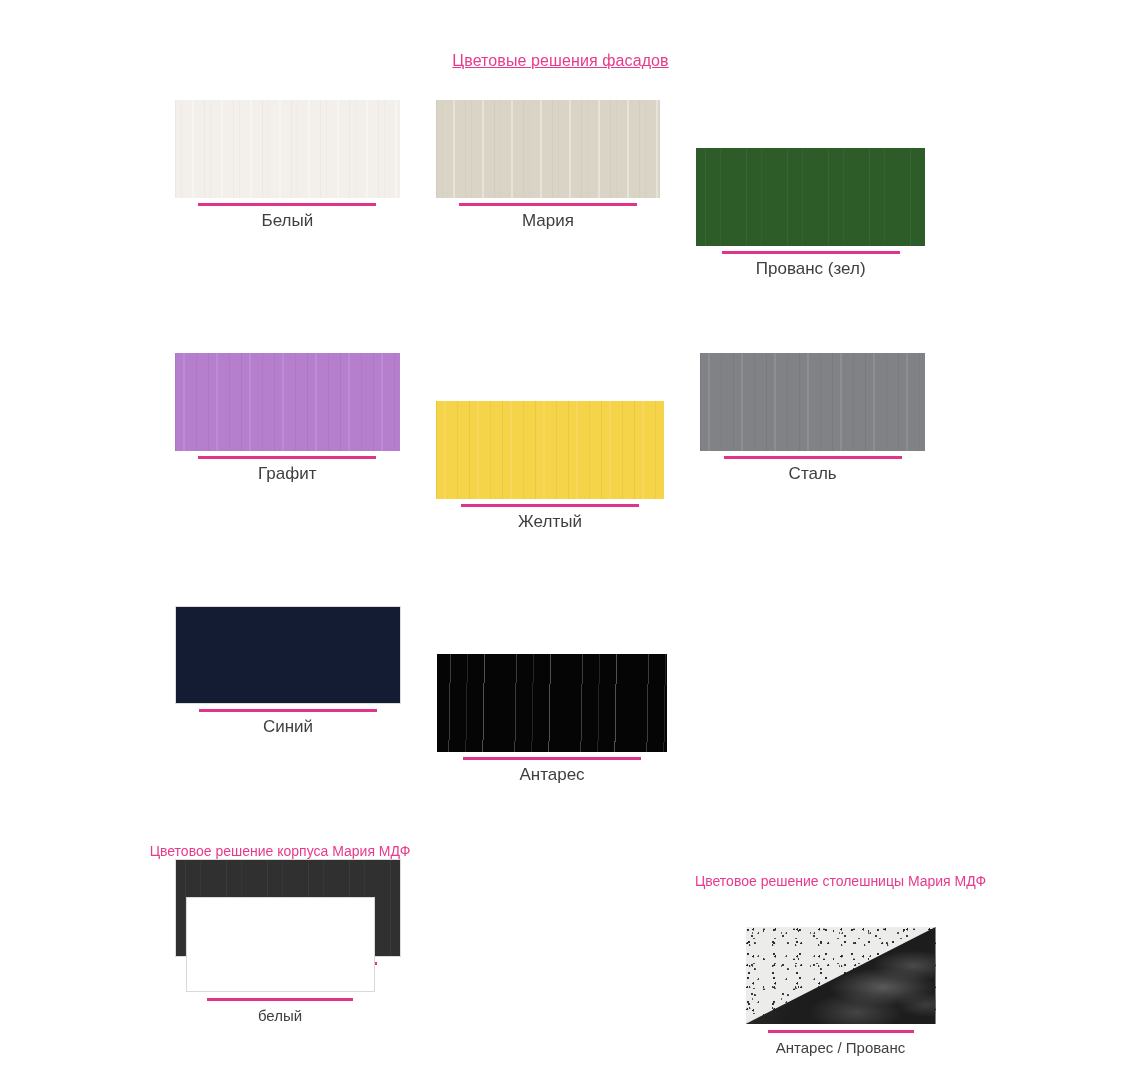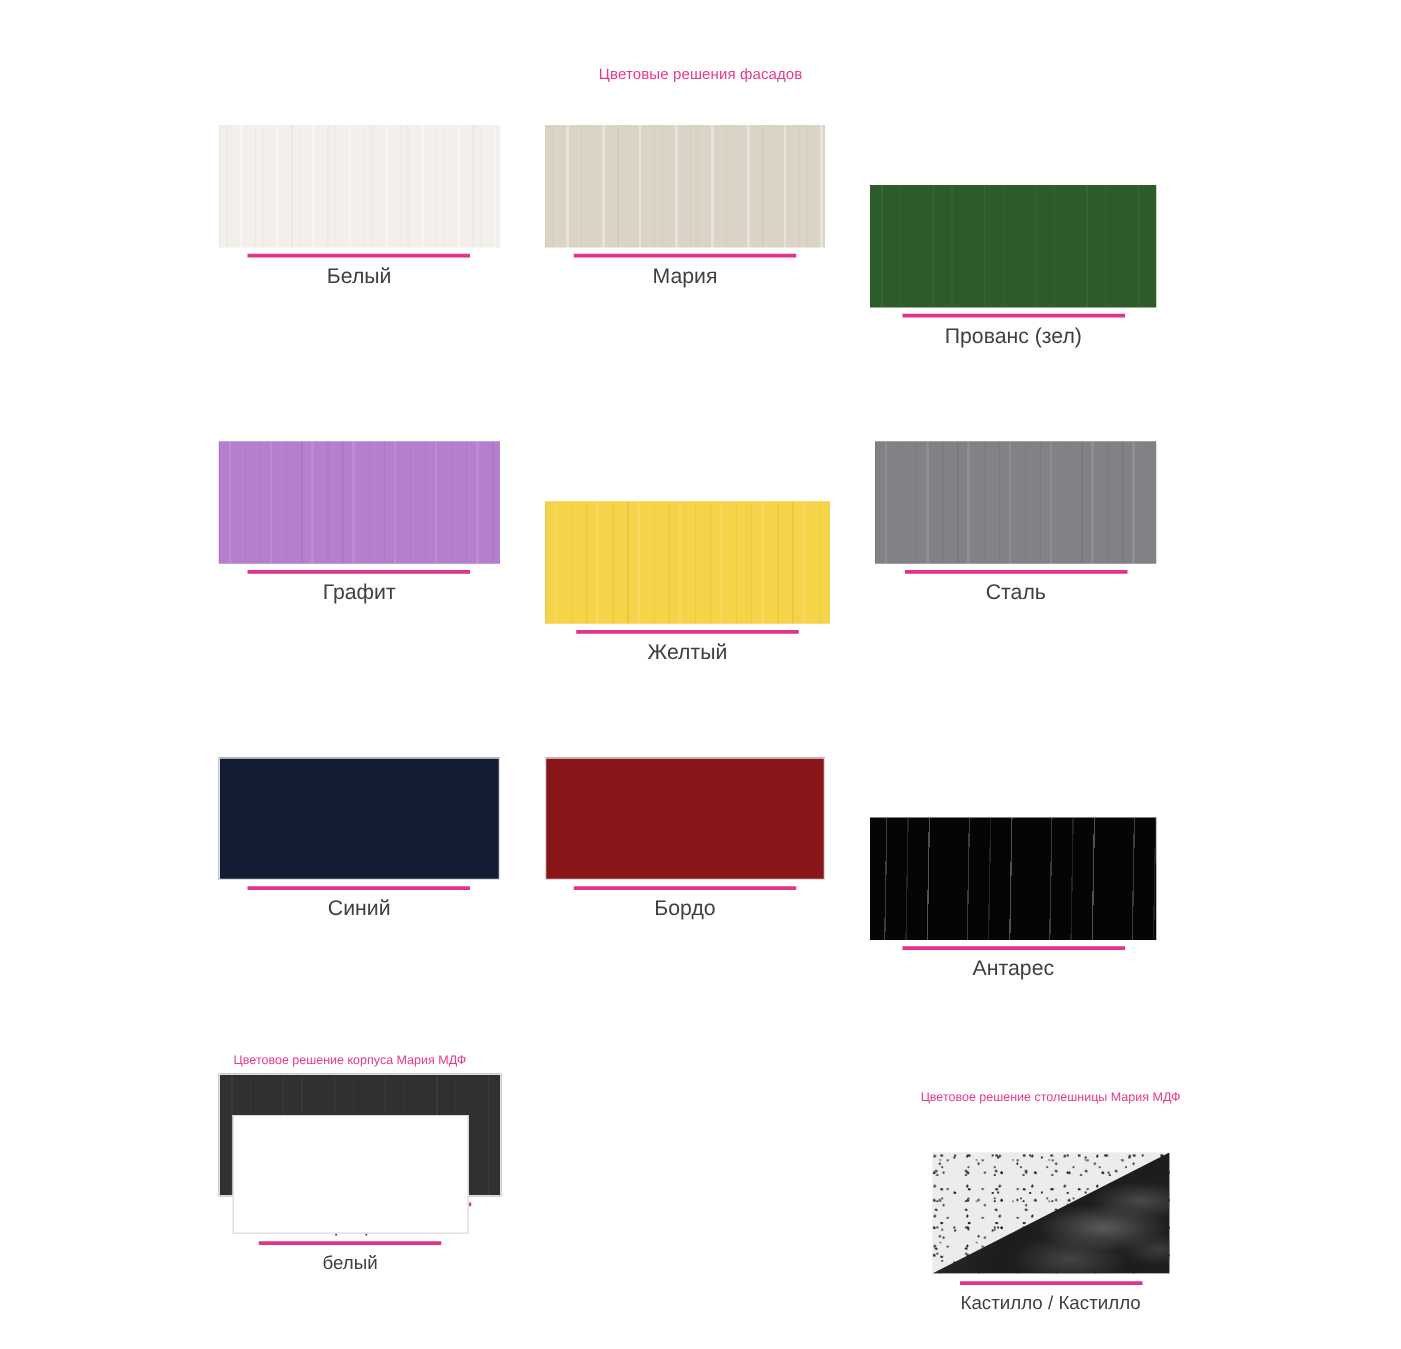--- a/index.html
+++ b/index.html
@@ -16,23 +16,24 @@
     overflow: hidden;
   }
 
   
   .facade-title {
     position: absolute;
     top: 52px;
     left: 0;
     width: 1121px;
     text-align: center;
-    font-size: 12px;
+    font-size: 16px;
     color: #e8398b;
     letter-spacing: .1px;
+    text-decoration: underline;
   }
 
   
   .facade-grid {
     position: absolute;
     top: 100px;
     left: 175px;
     width: 750px;
   }
   .facade-row {
@@ -132,21 +133,21 @@
   }
   .bottom-block {
     display: flex;
     flex-direction: column;
     align-items: center;
   }
   .bottom-block.corpus { width: 560px; }
   .bottom-block.counter { width: 561px; margin-top: 30px; }
 
   .bottom-heading {
-    font-size: 10px;
+    font-size: 14px;
     color: #e8398b;
     white-space: nowrap;
   }
   .bottom-swatch {
     margin-top: 38px;
     width: 189px;
     height: 95px;
     position: relative;
     overflow: hidden;
     box-sizing: border-box;
@@ -263,27 +264,20 @@
   </div>
 
   <div class="facade-row">
     <div class="swatch-cell">
       <div class="swatch bordered" style="background:#141c34">
           <div class="grain none"></div>
         </div>
       <div class="underline"></div>
       <div class="swatch-label">Синий</div>
     </div>
-    <div class="swatch-cell">
-      <div class="swatch bordered" style="background:#8a1519">
-          <div class="grain none"></div>
-        </div>
-      <div class="underline"></div>
-      <div class="swatch-label">Бордо</div>
-    </div>
     <div class="swatch-cell wide">
       <div class="swatch" style="background:#050505">
           <div class="grain streaks"></div>
         </div>
       <div class="underline"></div>
       <div class="swatch-label">Антарес</div>
     </div>
   </div>
 
   <div class="facade-row centered">
@@ -307,16 +301,16 @@
     <div class="bottom-label">белый</div>
   </div>
 
   <div class="bottom-block counter">
     <div class="bottom-heading">Цветовое решение столешницы Мария МДФ</div>
     <div class="bottom-swatch stone">
       <div class="stone-speck"></div>
       <div class="stone-dark"></div>
     </div>
     <div class="bottom-underline"></div>
-    <div class="bottom-label">Кастилло / Кастилло</div>
+    <div class="bottom-label">Антарес / Прованс</div>
   </div>
 
 </div>
 
 </body></html>

